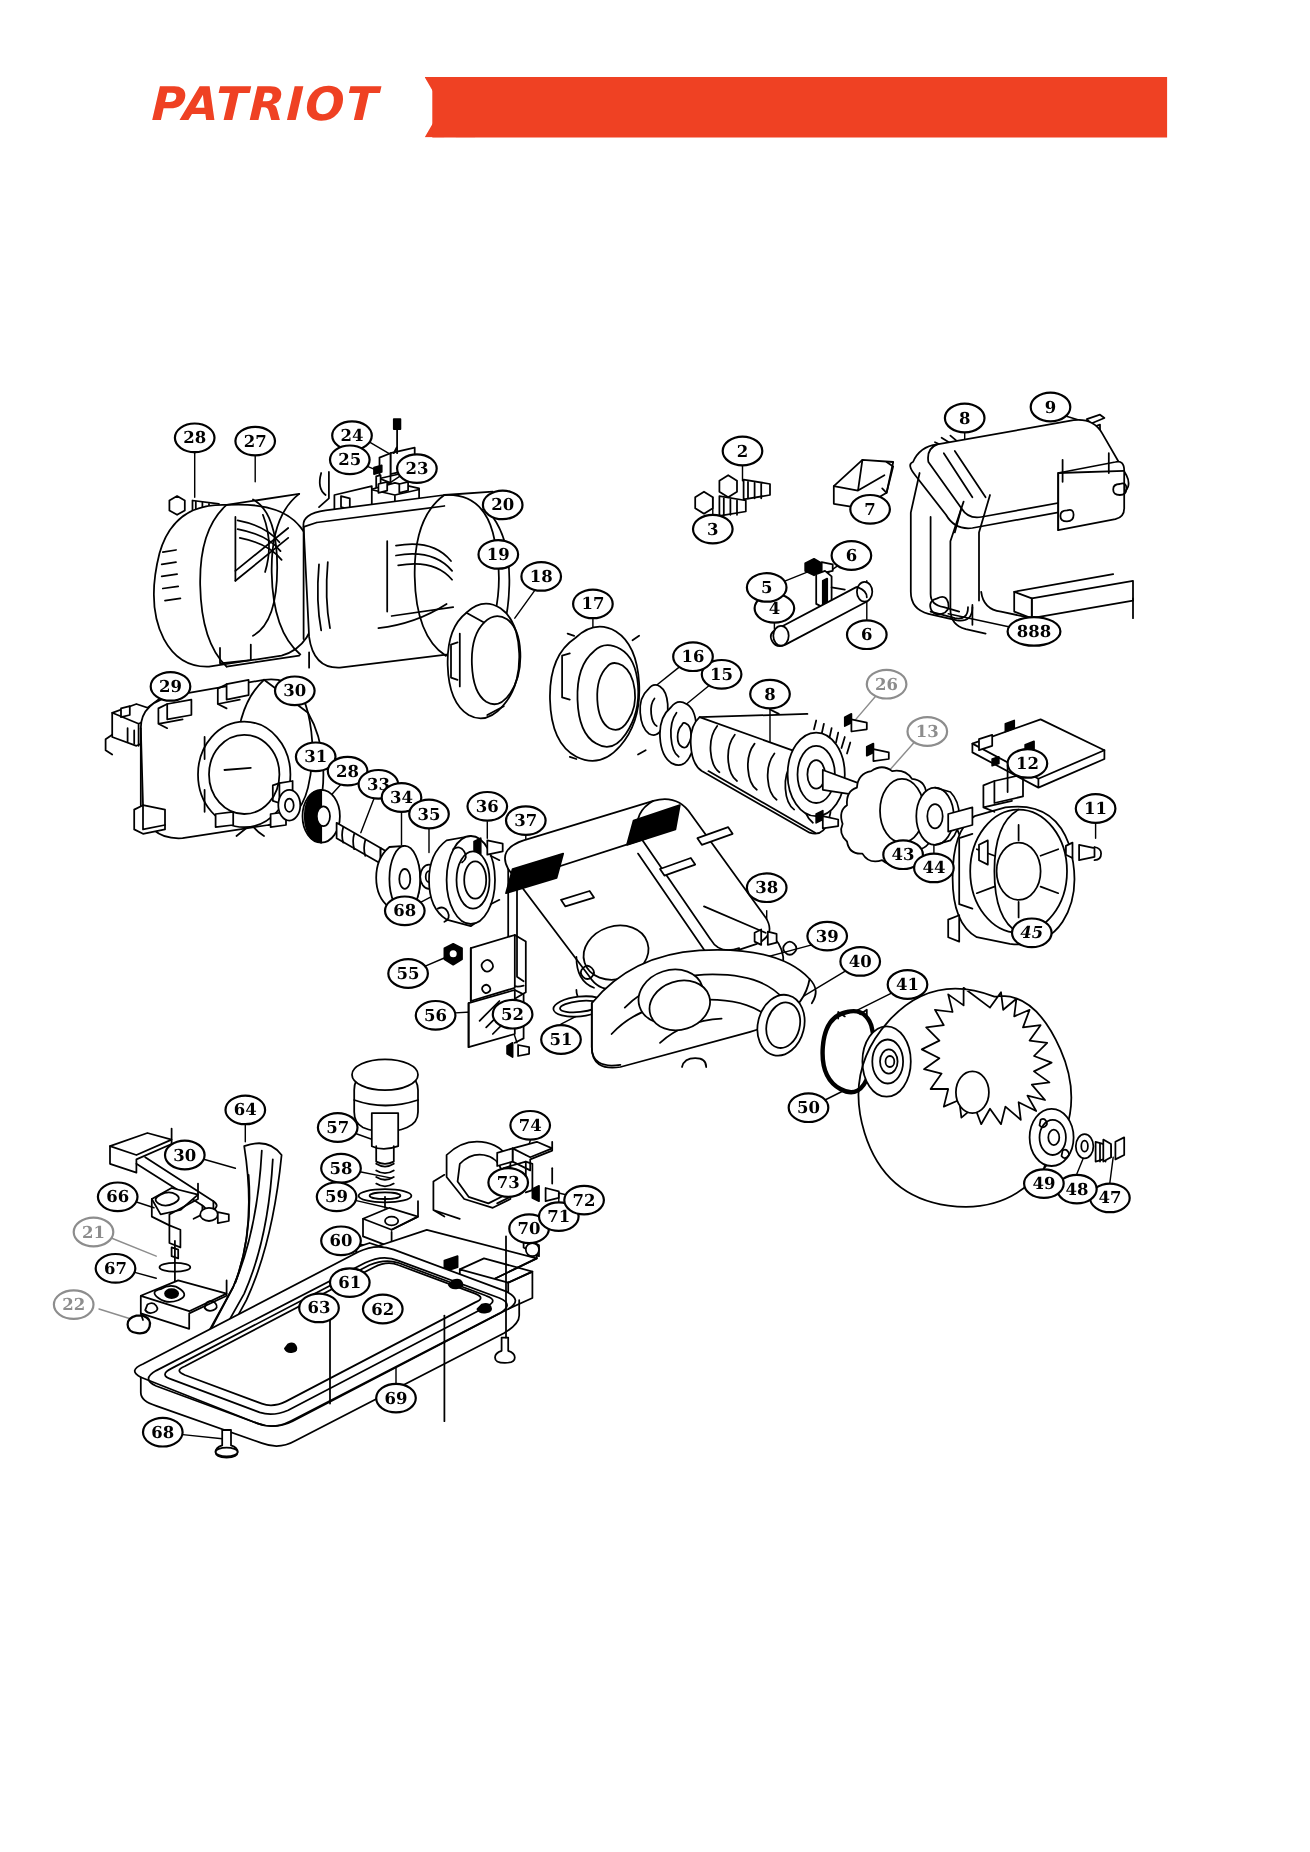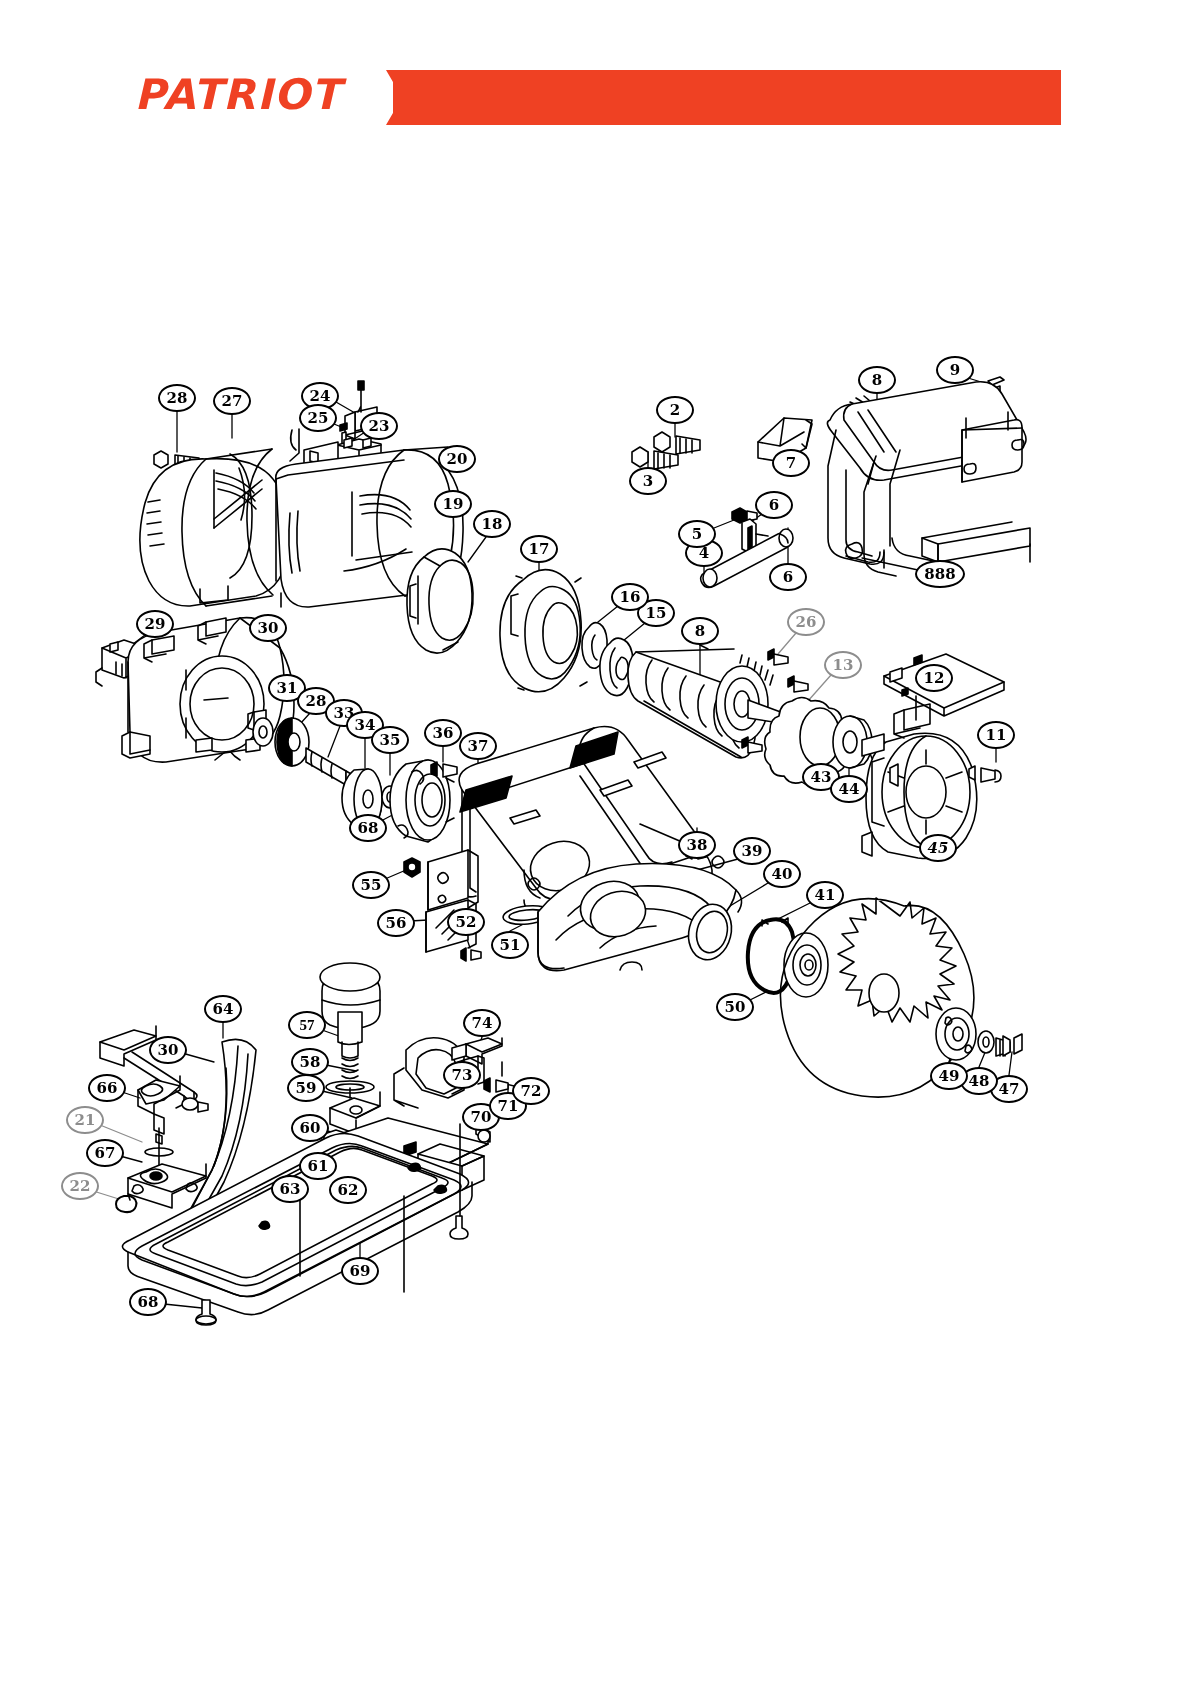--- a/index.html
+++ b/index.html
@@ -752,21 +752,21 @@
       <div class="callout" style="left: 648px; top: 481px;">3</div>
       <div class="callout" style="left: 704px; top: 553px;">4</div>
       <div class="callout" style="left: 697px; top: 534px;">5</div>
       <div class="callout" style="left: 774px; top: 505px;">6</div>
       <div class="callout" style="left: 788px; top: 577px;">6</div>
       <div class="callout" style="left: 791px; top: 463px;">7</div>
       <div class="callout" style="left: 877px; top: 380px;">8</div>
       <div class="callout" style="left: 955px; top: 370px;">9</div>
       <div class="callout wide" style="left: 940px; top: 574px;">888</div>
       <div class="callout" style="left: 996px; top: 735px;">11</div>
-      <div class="callout" style="left: 934px; top: 636px; margin-top: 28px;">12</div>
+      <div class="callout" style="left: 934px; top: 652px; margin-top: 28px;">12</div>
       <div class="callout gray" style="left: 843px; top: 665px;">13</div>
       <div class="callout" style="left: 700px; top: 631px;">8</div>
       <div class="callout" style="left: 656px; top: 613px;">15</div>
       <div class="callout" style="left: 630px; top: 597px;">16</div>
       <div class="callout" style="left: 539px; top: 549px;">17</div>
       <div class="callout" style="left: 492px; top: 524px;">18</div>
       <div class="callout" style="left: 453px; top: 504px;">19</div>
       <div class="callout" style="left: 457px; top: 459px;">20</div>
       <div class="callout" style="left: 379px; top: 426px;">23</div>
       <div class="callout" style="left: 320px; top: 396px;">24</div>
@@ -776,49 +776,49 @@
       <div class="callout" style="left: 177px; top: 398px;">28</div>
       <div class="callout" style="left: 155px; top: 624px;">29</div>
       <div class="callout" style="left: 268px; top: 628px;">30</div>
       <div class="callout" style="left: 287px; top: 688px;">31</div>
       <div class="callout" style="left: 316px; top: 701px;">28</div>
       <div class="callout" style="left: 344px; top: 713px;">33</div>
       <div class="callout" style="left: 365px; top: 725px;">34</div>
       <div class="callout" style="left: 390px; top: 740px;">35</div>
       <div class="callout" style="left: 443px; top: 733px;">36</div>
       <div class="callout" style="left: 478px; top: 746px;">37</div>
-      <div class="callout" style="left: 697px; top: 814px; margin-top: 17px;">38</div>
+      <div class="callout" style="left: 697px; top: 776px; margin-top: 17px;">38</div>
       <div class="callout" style="left: 752px; top: 851px;">39</div>
       <div class="callout" style="left: 782px; top: 874px;">40</div>
       <div class="callout" style="left: 825px; top: 895px;">41</div>
       <div class="callout" style="left: 821px; top: 777px;">43</div>
       <div class="callout" style="left: 849px; top: 789px;">44</div>
       <div class="callout" style="left: 938px; top: 848px; font-style: italic;">45</div>
       <div class="callout" style="left: 1009px; top: 1089px;">47</div>
       <div class="callout" style="left: 979px; top: 1081px;">48</div>
       <div class="callout" style="left: 949px; top: 1076px;">49</div>
       <div class="callout" style="left: 735px; top: 1007px;">50</div>
       <div class="callout" style="left: 510px; top: 945px;">51</div>
       <div class="callout" style="left: 466px; top: 922px;">52</div>
       <div class="callout" style="left: 368px; top: 828px;">68</div>
       <div class="callout" style="left: 371px; top: 885px;">55</div>
       <div class="callout" style="left: 396px; top: 923px;">56</div>
-      <div class="callout" style="left: 307px; top: 1025px; font-family: Liberation Serif, serif;">57</div>
+      <div class="callout" style="left: 307px; top: 1025px;">57</div>
       <div class="callout" style="left: 310px; top: 1062px;">58</div>
       <div class="callout" style="left: 306px; top: 1088px;">59</div>
       <div class="callout" style="left: 310px; top: 1128px;">60</div>
       <div class="callout" style="left: 318px; top: 1166px;">61</div>
       <div class="callout" style="left: 348px; top: 1190px;">62</div>
       <div class="callout" style="left: 290px; top: 1189px;">63</div>
       <div class="callout" style="left: 223px; top: 1009px;">64</div>
       <div class="callout" style="left: 168px; top: 1050px;">30</div>
       <div class="callout" style="left: 107px; top: 1088px;">66</div>
       <div class="callout gray" style="left: 85px; top: 1120px;">21</div>
       <div class="callout" style="left: 105px; top: 1153px;">67</div>
-      <div class="callout gray" style="left: 80px; top: 1186px; text-align: right;">22</div>
+      <div class="callout gray" style="left: 67px; top: 1186px; text-align: right;">22</div>
       <div class="callout" style="left: 148px; top: 1302px;">68</div>
       <div class="callout" style="left: 360px; top: 1271px;">69</div>
       <div class="callout" style="left: 481px; top: 1117px;">70</div>
       <div class="callout" style="left: 508px; top: 1106px;">71</div>
       <div class="callout" style="left: 531px; top: 1091px;">72</div>
       <div class="callout" style="left: 462px; top: 1075px;">73</div>
       <div class="callout" style="left: 482px; top: 1023px;">74</div>
     </div>
 </div>
 

